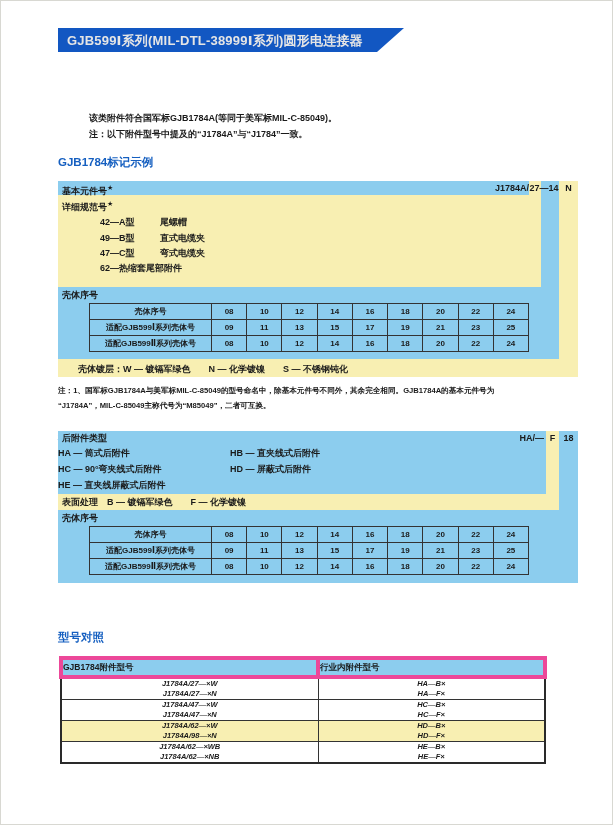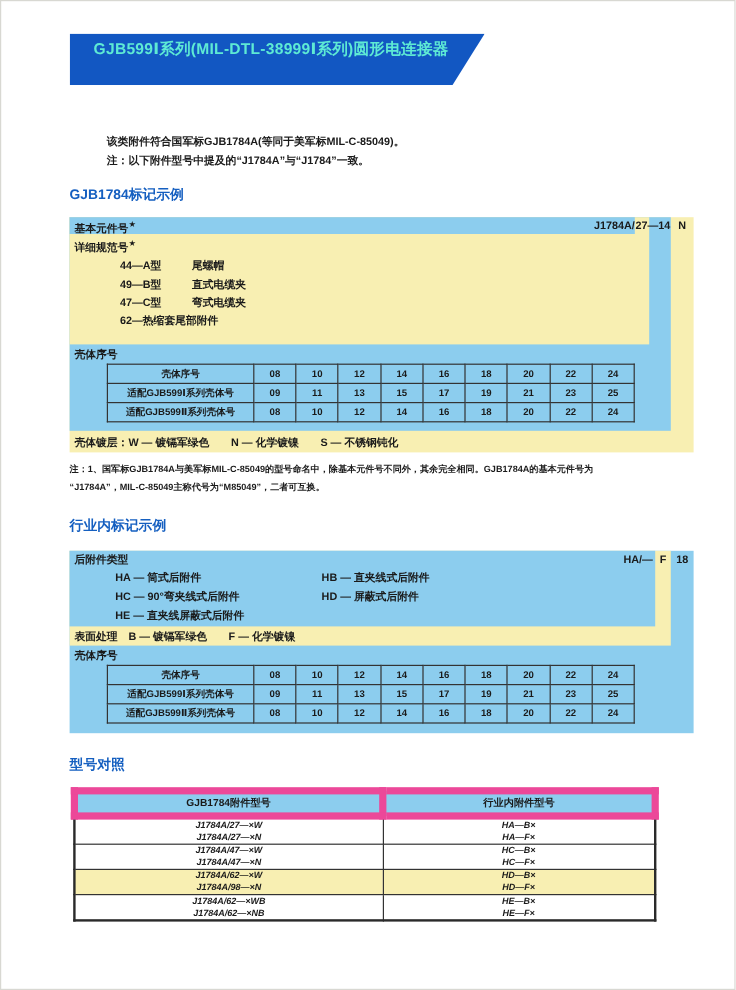--- a/index.html
+++ b/index.html
@@ -11,23 +11,23 @@
   }
   html,body{margin:0;padding:0;background:#e9e9e5;}
   .page{
     position:relative;width:613px;height:825px;margin:0 auto;
     background:#ffffff;border:1px solid #d8d8d2;box-sizing:border-box;
     font-family:"Liberation Sans","DejaVu Sans",sans-serif;color:var(--ink);
     overflow:hidden;
   }
   
   .banner{
-    position:absolute;left:57px;top:27px;width:346px;height:43px;
-    background:var(--banner);color:#5eead4;font-weight:bold;font-size:13px;
-    line-height:25px;padding-left:20px;box-sizing:border-box;
+    position:absolute;left:57px;top:27px;width:346px;height:24px;
+    background:var(--banner);color:#e5e5e5;font-weight:bold;font-size:13px;
+    line-height:25px;padding-left:9px;box-sizing:border-box;
     clip-path:polygon(0 0,100% 0,calc(100% - 27px) 100%,0 100%);
     letter-spacing:.2px;
   }
   .sec-title{position:absolute;left:57px;top:84px;color:var(--hblue);font-weight:bold;font-size:15px;}
   .sec-title .sub{font-size:9px;vertical-align:2px;}
   .para{position:absolute;left:88px;font-size:9px;font-weight:600;}
   .h2{position:absolute;left:57px;color:var(--hblue);font-weight:bold;font-size:11.5px;}
 
   
   .diag{position:absolute;left:57px;width:520px;}
@@ -38,30 +38,30 @@
   .d-row1 .lbl sup{font-size:7px;}
   .d-row1 .code-abs{position:absolute;top:0;text-align:center;}
   .spec{height:92px;font-size:9px;font-weight:600;line-height:15.3px;padding:1px 0 0 4px;box-sizing:border-box;}
   .spec .spec-label{font-weight:bold;}
   .spec .spec-label sup{font-size:7px;}
   .spec-items{padding-left:38px;}
   .spec-code{display:inline-block;min-width:60px;}
   .shell-label{height:16px;font-size:9px;font-weight:bold;line-height:16px;padding-left:4px;box-sizing:border-box;}
   .shell-table{margin-left:31px;border-collapse:collapse;width:440px;table-layout:fixed;}
   .shell-table td{border:1px solid #333;height:15px;text-align:center;font-size:8px;font-weight:bold;padding:0;overflow:hidden;white-space:nowrap;}
-  .finish-row{height:18px;font-size:9px;font-weight:bold;line-height:18px;padding-left:4px;box-sizing:border-box;}
-  .type-list{height:49px;font-size:9px;font-weight:600;line-height:16px;padding-left:38px;box-sizing:border-box;}
+  .finish-row{height:18px;font-size:9px;font-weight:bold;line-height:18px;padding-left:4px;box-sizing:border-box;margin-left:16px;}
+  .type-list{height:49px;font-size:9px;font-weight:600;line-height:16px;box-sizing:border-box;}
   .type-a{display:inline-block;min-width:172px;}
   .surface-row{height:16px;font-size:9px;font-weight:bold;line-height:16px;padding-left:4px;box-sizing:border-box;}
 
   .notes{position:absolute;left:57px;top:382px;width:516px;font-size:7.6px;font-weight:600;line-height:15px;}
 
   
   .cmp-table{position:absolute;left:58px;top:655px;width:484px;border-collapse:collapse;table-layout:fixed;border:2px solid #2a2a2a;}
-  .cmp-table th{border:6px solid #ec4899;background:var(--lblue);height:15px;font-size:8.5px;font-weight:bold;text-align:center;padding:0;}
+  .cmp-table th{border:4px solid #ec4899;background:var(--lblue);height:15px;font-size:8.5px;font-weight:bold;text-align:left;padding:0;}
   .cmp-table td{border:1px solid #333;text-align:center;font-size:7.5px;font-weight:600;padding:0;}
   .cmp-table td div{height:10px;line-height:10px;font-style:italic;}
   .cmp-row-yellow td{background:var(--lyellow);}
   .cmp-row-white td{background:#ffffff;}
 </style>
 </head>
 <body>
 
 <div class="page">
 
@@ -80,21 +80,21 @@
     <div class="d-content">
       <div class="d-row1">
         <span class="lbl"><span>基本元件号</span><sup>★</sup></span>
         <span class="code-abs" style="right:49px;">J1784A/</span>
         <span class="code-abs" style="left:471px;width:30px;">27—14</span>
         <span class="code-abs" style="left:501px;width:19px;">N</span>
       </div>
       <div class="spec">
         <div class="spec-label"><span>详细规范号</span><sup>★</sup></div>
         <div class="spec-items" id="spec-items">
-            <div><span class="spec-code">44—A型</span><span>尾螺帽</span></div>
+            <div><span class="spec-code">42—A型</span><span>尾螺帽</span></div>
             <div><span class="spec-code">49—B型</span><span>直式电缆夹</span></div>
             <div><span class="spec-code">47—C型</span><span>弯式电缆夹</span></div>
             <div><span class="spec-code">62—热缩套尾部附件</span><span></span></div>
           </div>
       </div>
       <div class="shell-label">壳体序号</div>
       <table class="shell-table">
         <colgroup>
             <col style="width:122px;">
           </colgroup>
@@ -142,21 +142,21 @@
     </div>
   </div>
 
   <div class="notes">
     <div>注：1、国军标GJB1784A与美军标MIL-C-85049的型号命名中，除基本元件号不同外，其余完全相同。GJB1784A的基本元件号为</div>
     <div>“J1784A”，MIL-C-85049主称代号为“M85049”，二者可互换。</div>
   </div>
 
   <div class="h2" style="top:430px;">行业内标记示例</div>
 
-  <div class="diag" id="diag2" style="top:458px;height:176px;">
+  <div class="diag" id="diag2" style="top:430px;height:176px;">
     <div class="bg" style="width:520px;height:152px;background:var(--lblue);"></div>
     <div class="bg" style="width:501px;height:79px;background:var(--lyellow);"></div>
     <div class="bg" style="width:488px;height:63px;background:var(--lblue);"></div>
     <div class="d-content">
       <div class="d-row1">
         <span class="lbl">后附件类型</span>
         <span class="code-abs" style="right:34px;text-align:center;">HA/—</span>
         <span class="code-abs" style="left:488px;width:13px;">F</span>
         <span class="code-abs" style="left:501px;width:19px;">18</span>
       </div>

